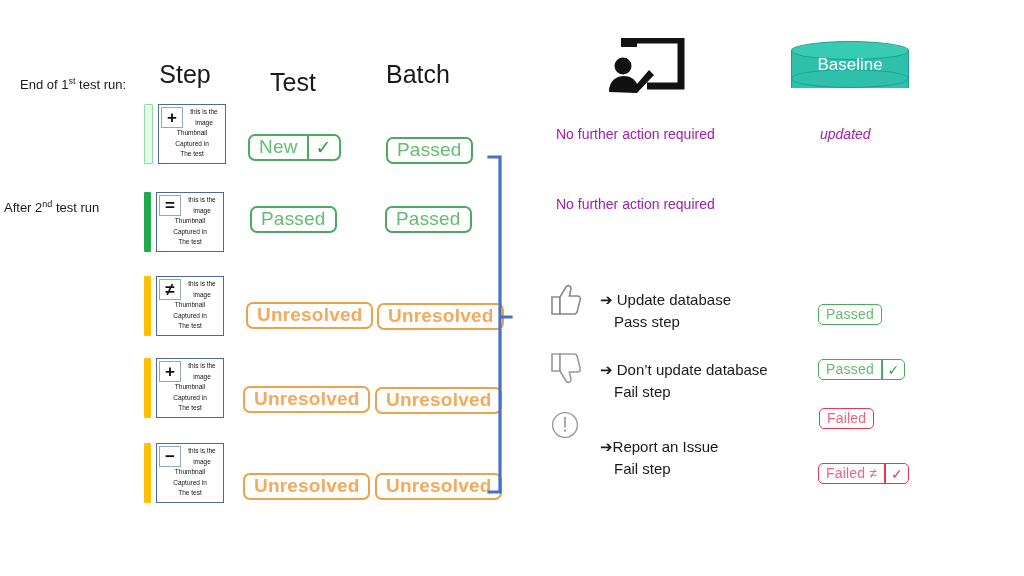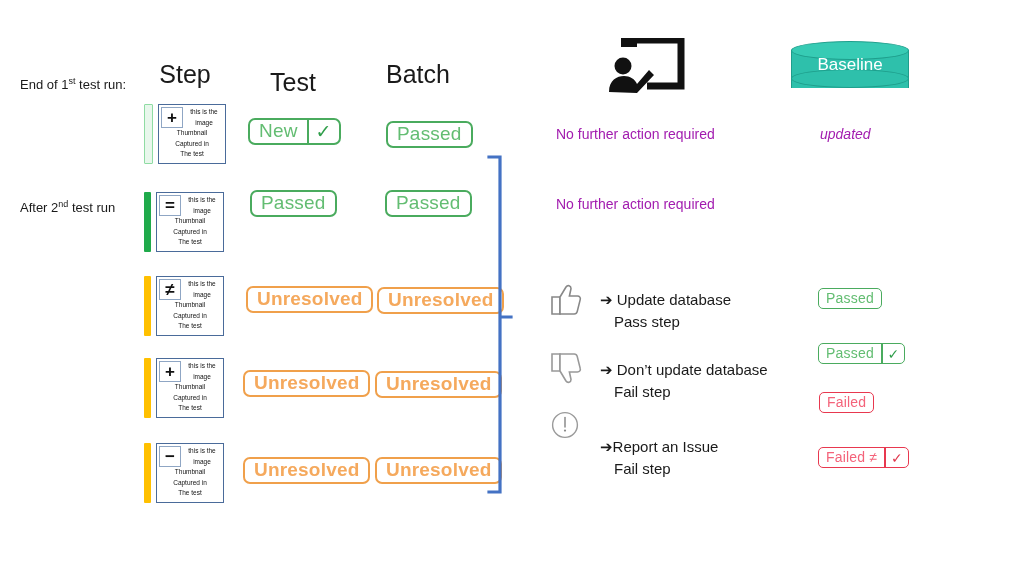--- a/index.html
+++ b/index.html
@@ -77,20 +77,21 @@
   
   .pill {
     position: absolute;
     display: inline-flex;
     align-items: stretch;
     border: 2px solid #4aab5e;
     border-radius: 7px;
     background: #ffffff;
     box-sizing: border-box;
     overflow: hidden;
+    margin-top: 16px;
   }
   .pill .txt {
     display: flex;
     align-items: center;
     justify-content: center;
     padding: 1px 9px 3px 9px;
     font-size: 19px;
     line-height: 1;
     letter-spacing: 0.2px;
     white-space: nowrap;
@@ -192,21 +193,21 @@
     color: #ffffff;
     z-index: 3;
   }
 </style>
 </head>
 <body>
 
 <div class="abs run-label" style="left:20px; top:76px;">
   <span>End of 1</span><sup>st</sup><span> test run:</span>
 </div>
-<div class="abs run-label" style="left:20px; top:199px;">
+<div class="abs run-label" style="left:4px; top:199px;">
   <span>After  2</span><sup>nd</sup><span> test run</span>
 </div>
 
 <div class="abs col-head" style="left:145px; top:60px; width:80px;">Step</div>
 <div class="abs col-head" style="left:253px; top:68px; width:80px;">Test</div>
 <div class="abs col-head" style="left:378px; top:60px; width:80px;">Batch</div>
 
 <div class="thumb-row" style="left:144px; top:104px;">
   <div class="thumb-bar" style="background:#e8f7ec; border:1.5px solid #8fdca3;"></div>
   <div class="thumb-card">

